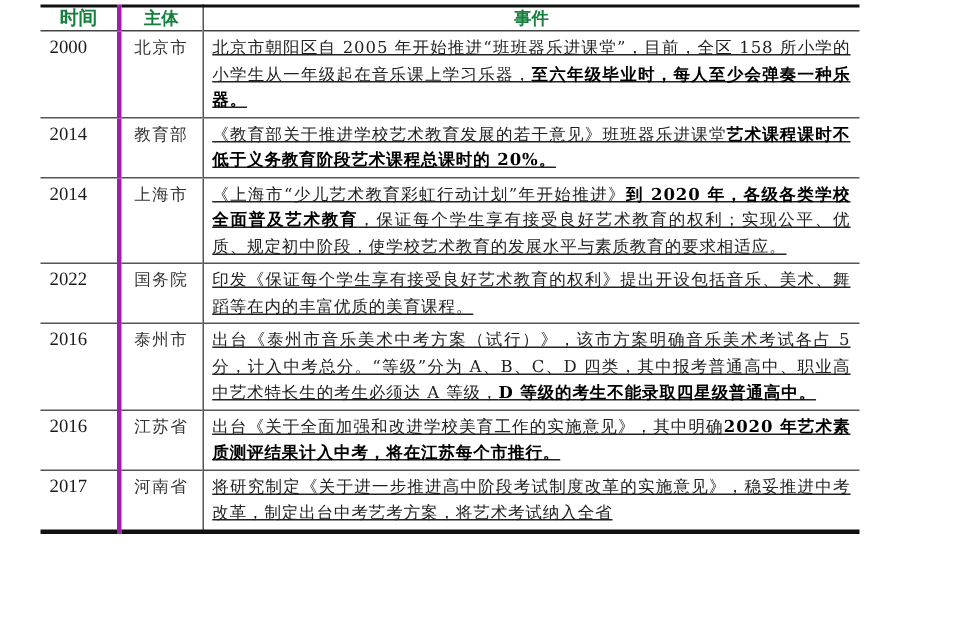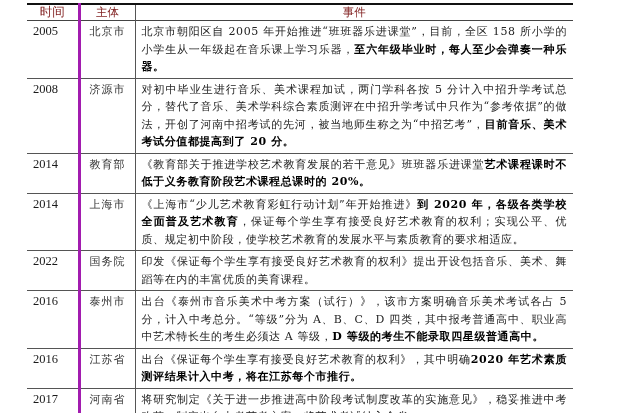--- a/index.html
+++ b/index.html
@@ -4,59 +4,54 @@
 <style>
   html, body { margin: 0; padding: 0; background: #ffffff; }
   body { width: 640px; height: 413px; position: relative; overflow: hidden;
          font-family: "DejaVu Serif", "Liberation Serif", serif; color: #1a1a1a; }
   table.events { position: absolute; left: 27px; top: 3px; width: 546px;
          border-collapse: collapse; table-layout: fixed; }
   table.events col.c-time { width: 52px; }
   table.events col.c-subj { width: 56px; }
   table.events col.c-event { width: 438px; }
   thead tr { border-top: 2px solid #111; border-bottom: 1.5px solid #444; }
-  thead th { font-weight: normal; font-size: 11.5px; height: 15px; line-height: 15px;
-         padding: 0; text-align: center; color: #7f1d1d; }
+  thead th { font-weight: bold; font-size: 11.5px; height: 15px; line-height: 15px;
+         padding: 0; text-align: center; color: #15803d; }
   tbody tr { border-bottom: 1.5px solid #555; }
   tbody tr:last-child { border-bottom: 3px solid #111; }
   td { vertical-align: top; padding: 2px 0 2px 0; font-size: 11px; line-height: 17.5px; }
   th.h-time, td.time { text-align: left; padding-left: 6px; font-family: "Liberation Serif", serif; font-size: 12.5px; }
   th.h-time { text-align: center; padding-left: 0; }
   th.h-subj, td.subj { text-align: center; border-left: 3px solid #a21caf; }
   th.h-event, td.event { border-left: 1.5px solid #555; }
   td.subj { color: #333; letter-spacing: 1px; }
-  td.event { padding-left: 6px; padding-right: 6px; text-align: justify; letter-spacing: 0.6px; color: #222; }
+  td.event { padding-left: 6px; padding-right: 6px; text-align: justify; letter-spacing: 0.6px; color: #222; text-decoration: underline; }
   .b { font-weight: bold; color: #000; }
 </style>
 </head>
 <body>
 
 <table class="events">
   <colgroup>
       <col class="c-time">
       <col class="c-subj">
       <col class="c-event">
     </colgroup>
   <thead>
     <tr>
       <th class="h-time">时间</th>
       <th class="h-subj">主体</th>
       <th class="h-event">事件</th>
     </tr>
   </thead>
   <tbody id="tbody">
       <tr>
-        <td class="time">2005</td>
+        <td class="time">2000</td>
         <td class="subj">北京市</td>
         <td class="event"><span>北京市朝阳区自 2005 年开始推进“班班器乐进课堂”，目前，全区 158 所小学的小学生从一年级起在音乐课上学习乐器，</span><span class="b">至六年级毕业时，每人至少会弹奏一种乐器。</span></td>
-      </tr>
-      <tr>
-        <td class="time">2008</td>
-        <td class="subj">济源市</td>
-        <td class="event"><span>对初中毕业生进行音乐、美术课程加试，两门学科各按 5 分计入中招升学考试总分，替代了音乐、美术学科综合素质测评在中招升学考试中只作为“参考依据”的做法，开创了河南中招考试的先河，被当地师生称之为“中招艺考”，</span><span class="b">目前音乐、美术考试分值都提高到了 20 分。</span></td>
       </tr>
       <tr>
         <td class="time">2014</td>
         <td class="subj">教育部</td>
         <td class="event"><span>《教育部关于推进学校艺术教育发展的若干意见》班班器乐进课堂</span><span class="b">艺术课程课时不低于义务教育阶段艺术课程总课时的 20%。</span></td>
       </tr>
       <tr>
         <td class="time">2014</td>
         <td class="subj">上海市</td>
         <td class="event"><span>《上海市“少儿艺术教育彩虹行动计划”年开始推进》</span><span class="b">到 2020 年，各级各类学校全面普及艺术教育</span><span>，保证每个学生享有接受良好艺术教育的权利；实现公平、优质、规定初中阶段，使学校艺术教育的发展水平与素质教育的要求相适应。</span></td>
@@ -67,21 +62,21 @@
         <td class="event"><span>印发《保证每个学生享有接受良好艺术教育的权利》提出开设包括音乐、美术、舞蹈等在内的丰富优质的美育课程。</span></td>
       </tr>
       <tr>
         <td class="time">2016</td>
         <td class="subj">泰州市</td>
         <td class="event"><span>出台《泰州市音乐美术中考方案（试行）》，该市方案明确音乐美术考试各占 5 分，计入中考总分。“等级”分为 A、B、C、D 四类，其中报考普通高中、职业高中艺术特长生的考生必须达 A 等级，</span><span class="b">D 等级的考生不能录取四星级普通高中。</span></td>
       </tr>
       <tr>
         <td class="time">2016</td>
         <td class="subj">江苏省</td>
-        <td class="event"><span>出台《保证每个学生享有接受良好艺术教育的权利》，其中明确</span><span class="b">2020 年艺术素质测评结果计入中考，将在江苏每个市推行。</span></td>
+        <td class="event"><span>出台《关于全面加强和改进学校美育工作的实施意见》，其中明确</span><span class="b">2020 年艺术素质测评结果计入中考，将在江苏每个市推行。</span></td>
       </tr>
       <tr>
         <td class="time">2017</td>
         <td class="subj">河南省</td>
         <td class="event"><span>将研究制定《关于进一步推进高中阶段考试制度改革的实施意见》，稳妥推进中考改革，制定出台中考艺考方案，将艺术考试纳入全省</span></td>
       </tr>
     </tbody>
 </table>
 
 </body></html>

